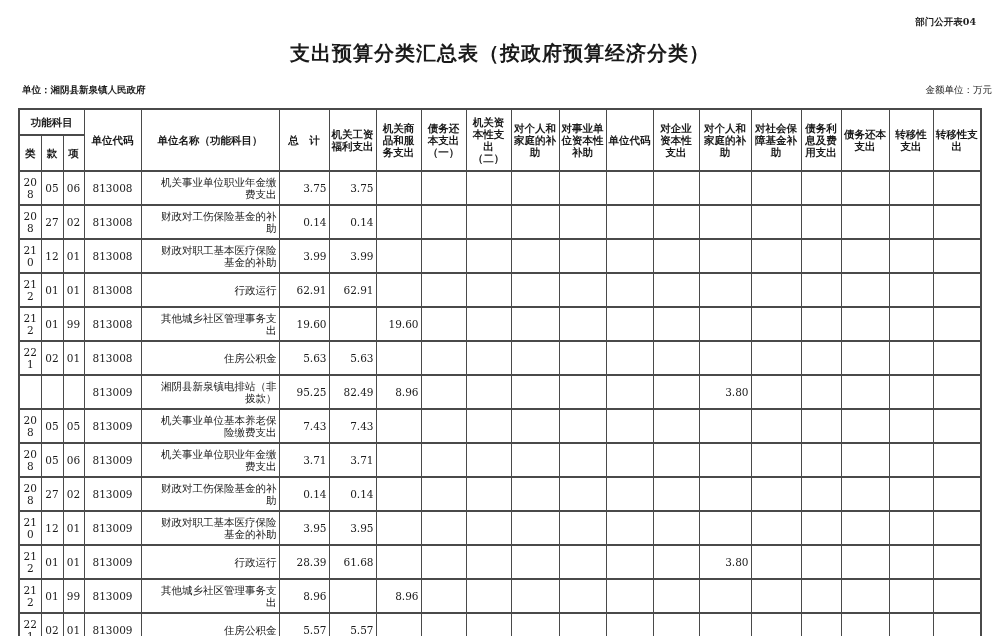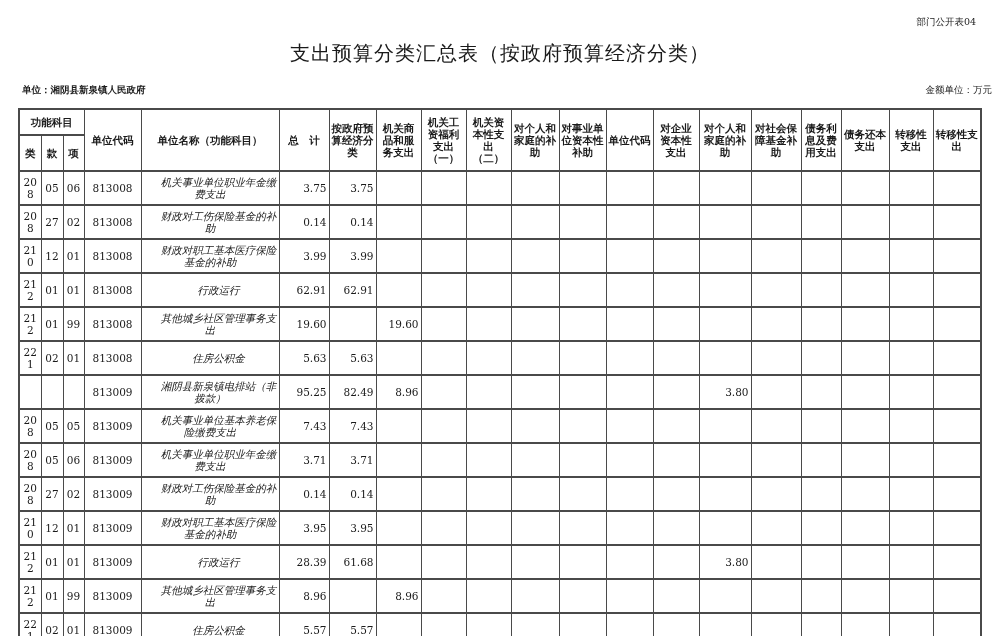--- a/index.html
+++ b/index.html
@@ -6,26 +6,26 @@
   html, body {
     margin: 0; padding: 0;
     width: 1000px; height: 636px;
     background: #ffffff;
     font-family: "DejaVu Serif", "Liberation Serif", serif;
     color: #1a1a1a;
     position: relative;
   }
   .corner-label {
     position: absolute; top: 16px; right: 24px;
-    font-size: 9.5px; color: #222;
+    font-size: 9.5px; color: #222; font-weight: bold;
   }
   .page-title {
     position: absolute; top: 40px; left: 0;
     width: 100%; text-align: center;
-    font-size: 20px; font-weight: normal;
+    font-size: 20px; font-weight: bold;
     letter-spacing: 1px; margin: 0;
   }
   .meta-left {
     position: absolute; top: 84px; left: 22px;
     font-size: 9.5px; font-weight: bold; text-align: right;
   }
   .meta-right {
     position: absolute; top: 84px; right: 8px;
     font-size: 9.5px;
   }
@@ -51,24 +51,23 @@
     font-weight: bold;
     text-align: center;
     vertical-align: middle;
   }
   thead tr.h1 { height: 26px; }
   thead tr.h2 { height: 36px; }
   tbody tr { height: 34px; }
   td.c { text-align: center; vertical-align: middle; }
   td.num { text-align: right; vertical-align: middle; padding-right: 3px; }
   td.name {
-    text-align: center; vertical-align: middle;
+    text-align: right; vertical-align: middle;
     padding-left: 3px; padding-right: 3px;
     text-indent: 1.6em;
-    font-style: italic;
   }
 </style>
 </head>
 <body>
 
 <div class="corner-label">部门公开表04</div>
 
 <h1 class="page-title">支出预算分类汇总表（按政府预算经济分类）</h1>
 
 <div class="meta-left">单位：湘阴县新泉镇人民政府</div>
@@ -96,23 +95,23 @@
       <col style="width: 48px;">
       <col style="width: 44px;">
       <col style="width: 48px;">
     </colgroup>
   <thead>
       <tr class="h1">
         <th colspan="3">功能科目</th>
         <th rowspan="2">单位代码</th>
         <th rowspan="2">单位名称（功能科目）</th>
         <th rowspan="2">总　计</th>
-        <th rowspan="2">按政府预算经济分类</th>
+        <th rowspan="2">机关工资福利支出</th>
         <th rowspan="2">机关商品和服务支出</th>
-        <th rowspan="2">机关工资福利支出（一）</th>
+        <th rowspan="2">债务还本支出（一）</th>
         <th rowspan="2">机关资本性支出（二）</th>
         <th rowspan="2">对个人和家庭的补助</th>
         <th rowspan="2">对事业单位资本性补助</th>
         <th rowspan="2">单位代码</th>
         <th rowspan="2">对企业资本性支出</th>
         <th rowspan="2">对个人和家庭的补助</th>
         <th rowspan="2">对社会保障基金补助</th>
         <th rowspan="2">债务利息及费用支出</th>
         <th rowspan="2">债务还本支出</th>
         <th rowspan="2">转移性支出</th>

